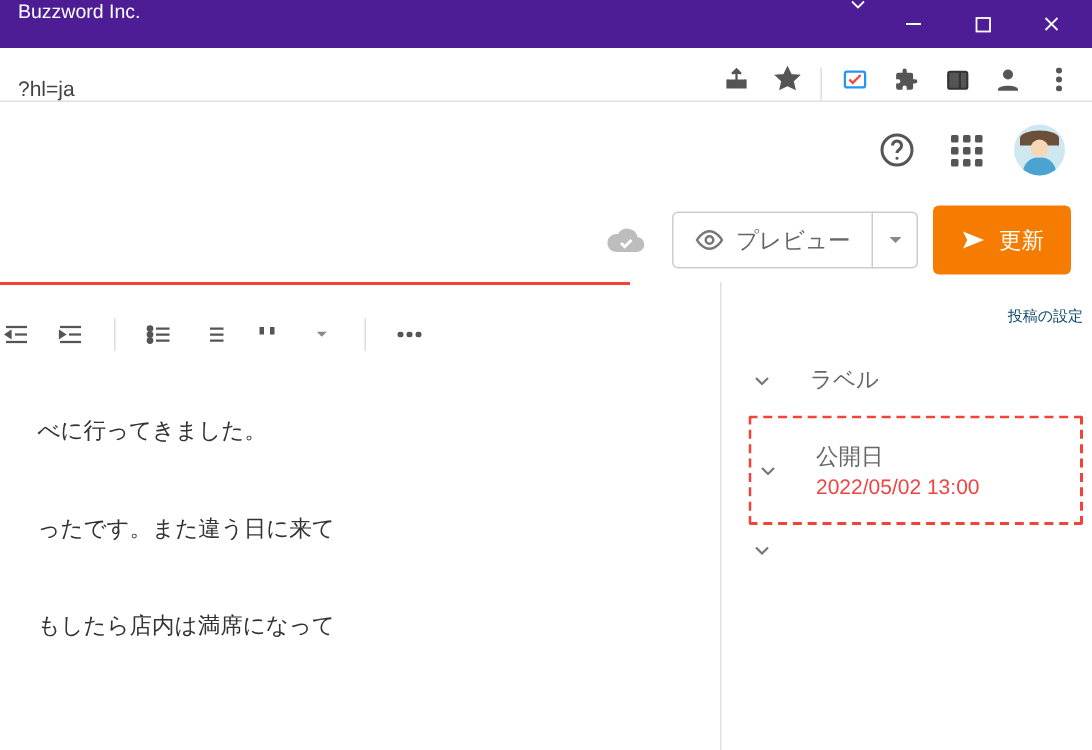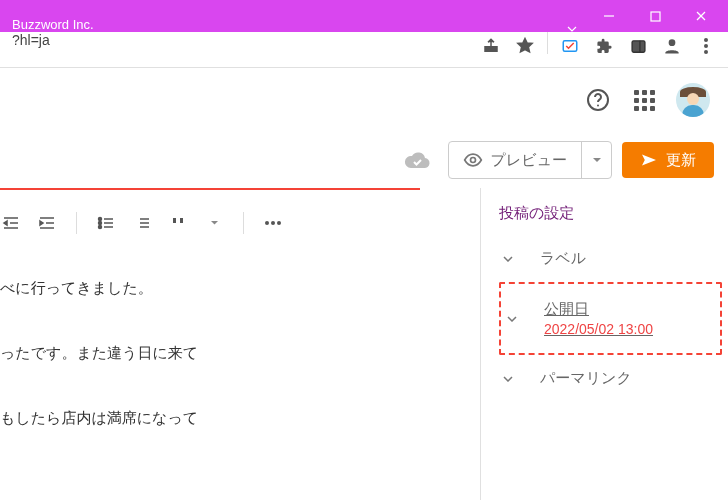--- a/index.html
+++ b/index.html
@@ -1,53 +1,53 @@
 <!DOCTYPE html>
 <html><head>
 <meta charset="utf-8">
 <style>
   * { box-sizing: border-box; margin: 0; padding: 0; }
   body { font-family: Arial, "Hiragino Sans", "Meiryo", sans-serif; width: 728px; height: 500px; overflow: hidden; background: #fff; }
-  .titlebar { height: 32px; background: #d946ef; color: #fff; display: flex; align-items: flex-end; padding: 0 4px 0 12px; font-size: 13px; }
+  .titlebar { height: 32px; background: #4c1d95; color: #fff; display: flex; align-items: flex-start; padding: 0 4px 0 12px; font-size: 13px; }
   .titlebar .title { flex: 1; }
   .titlebar .winbtn { width: 46px; height: 32px; display: flex; align-items: center; justify-content: center; }
   .titlebar .winbtn svg { stroke: #fff; }
   .titlebar .chev { width:28px; display:flex; justify-content:center;}
-  .addrbar { height: 36px; background: #fff; border-bottom: 1px solid #e0e0e0; display: flex; align-items: flex-start; padding: 0 8px; gap: 6px; }
+  .addrbar { height: 36px; background: #fff; border-bottom: 1px solid #e0e0e0; display: flex; align-items: flex-end; padding: 0 8px; gap: 6px; }
   .addrbar .url { flex:1; font-size:14px; color:#444; padding-left:4px;}
   .addrbar .aicon { width: 28px; height: 28px; display:flex; align-items:center; justify-content:center; color:#555; }
   .addrbar .aicon svg { fill:#555; }
   .addrbar .sep { width:1px; height:22px; background:#ddd; margin:0 2px;}
   .appheader { height: 64px; display:flex; align-items:center; justify-content:flex-end; padding:0 18px; gap:18px;}
   .appheader .hicon { width:28px; height:28px; display:flex; align-items:center; justify-content:center; color:#555;}
   .avatar { width:34px; height:34px; border-radius:50%; background:#cfe8ef; position:relative; overflow:hidden;}
   .avatar::before{content:"";position:absolute;top:4px;left:4px;right:4px;height:10px;background:#6b4f3a;border-radius:50% 50% 0 0;}
   .avatar::after{content:"";position:absolute;top:10px;left:11px;width:12px;height:12px;background:#f7d7b5;border-radius:50%;}
   .avatar .body{position:absolute;bottom:-2px;left:6px;right:6px;height:14px;background:#4aa3d1;border-radius:10px 10px 0 0;}
   .actionrow { height: 56px; display:flex; align-items:center; justify-content:flex-end; padding:0 14px; gap:10px;}
   .cloud{ width:30px;height:30px; display:flex;align-items:center;justify-content:center; margin-right:6px;}
   .previewbtn{ display:flex;align-items:center; border:1px solid #ccc; border-radius:4px; height:38px; color:#666; font-size:15px;}
   .previewbtn .main{display:flex;align-items:center;gap:8px;padding:0 14px;height:100%;}
   .previewbtn .drop{border-left:1px solid #ccc;width:30px;height:100%;display:flex;align-items:center;justify-content:center;}
-  .updatebtn{background:#f57c00;color:#fff;border:none;border-radius:4px;height:36px;padding:0 18px;font-size:15px;display:flex;align-items:center;gap:8px;cursor:pointer;}
+  .updatebtn{background:#f57c00;color:#fff;border:none;border-radius:4px;height:46px;padding:0 18px;font-size:15px;display:flex;align-items:center;gap:8px;cursor:pointer;}
   .mainrow{display:flex;height:calc(500px - 32px - 36px - 64px - 56px);}
   .editor{flex:1;padding:0 0 0 0;}
   .redline{height:2px;background:#f44336;width:420px;margin-bottom:18px;}
   .toolbar{display:flex;align-items:center;gap:18px;padding:4px 0 0 0;color:#555;}
   .tgroup{display:flex;gap:14px;}
   .tbtn{width:22px;height:22px;display:flex;align-items:center;justify-content:center;}
   .tsep{width:1px;height:22px;background:#ddd;}
-  .content{padding:34px 10px 0 0;font-size:15px;color:#333;line-height:2.6;}
+  .content{padding:34px 10px 0 0;font-size:15px;color:#333;line-height:2.6;margin-left:25px;}
   .content p{margin-bottom:26px;}
   .sidebar{width:248px;border-left:1px solid #e0e0e0;padding:16px 6px 0 18px;}
-  .sidetitle{font-size:15px;color:#701a75;margin-bottom:14px;}
+  .sidetitle{font-size:10px;color:#0c4a6e;margin-bottom:14px;text-align:right;}
   .sideitem{display:flex;align-items:center;gap:25px;padding:12px 4px;color:#666;font-size:15px;cursor:pointer;}
   .sideitem .chev{width:12px;display:flex;}
   .sideitem .lbl{flex:1;}
-  .sideitem.date .lbl{display:flex;flex-direction:column;gap:2px;text-decoration:underline;}
+  .sideitem.date .lbl{display:flex;flex-direction:column;gap:2px;}
   .sideitem.date .sub{font-size:14px;color:#ef4444;}
   .highlight{border:2px dashed #f44336;border-radius:2px;padding:4px 2px;margin:2px 0;}
   .dots3x3{display:grid;grid-template-columns:repeat(3,5px);grid-template-rows:repeat(3,5px);gap:3px;}
   .dots3x3 span{width:5px;height:5px;background:#555;border-radius:1px;}
 </style>
 </head>
 <body>
 
 <div class="titlebar">
   <span class="title">Buzzword Inc.</span>
@@ -267,17 +267,16 @@
         </span>
       </div>
     </div>
 
     <div class="sideitem">
       <span class="chev">
           <svg width="10" height="6" viewBox="0 0 10 6">
             <path d="M1 1l4 4 4-4" stroke="#777" stroke-width="1.5" fill="none"></path>
           </svg>
         </span>
-      <span class="lbl">パーマリンク</span>
     </div>
 
   </div>
 </div>
 
 </body></html>

